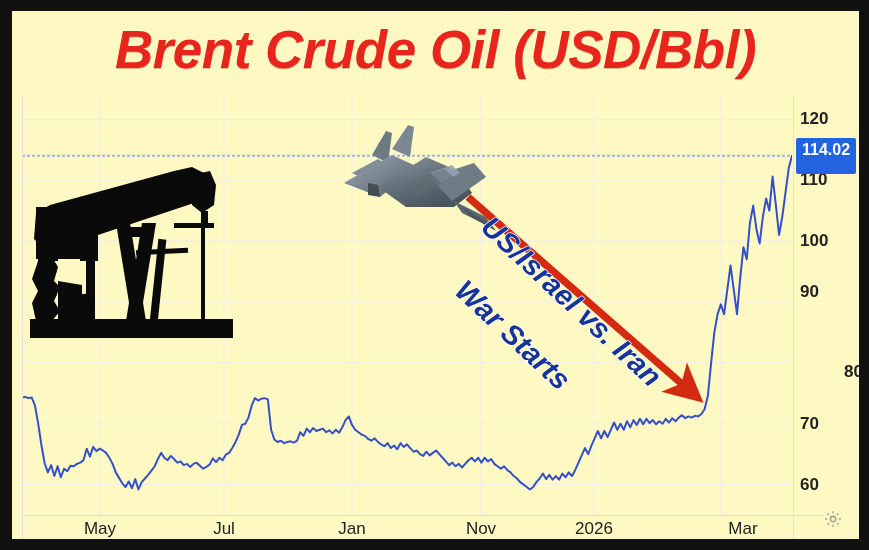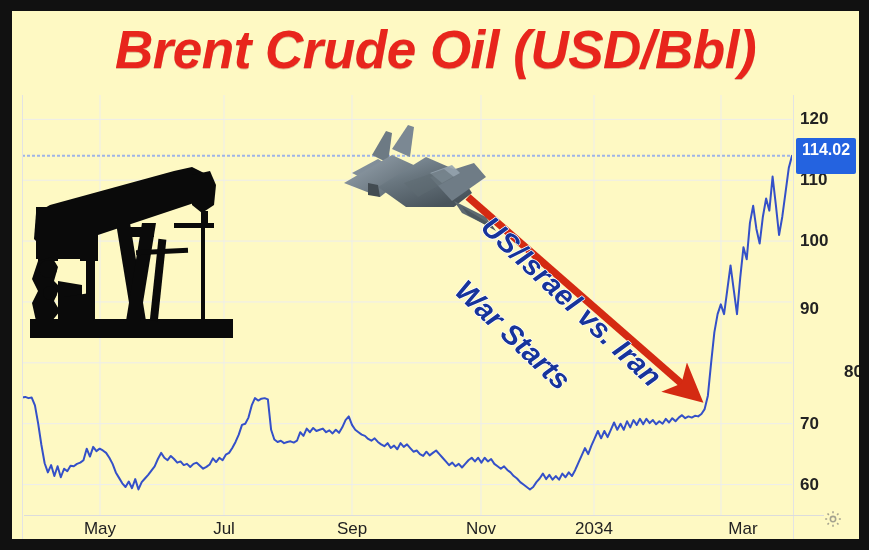--- a/index.html
+++ b/index.html
@@ -275,34 +275,34 @@
 
     <div id="annot">
       <div class="annot-line" id="annot-l1">US/Israel vs. Iran</div>
       <div class="annot-line" id="annot-l2">War Starts</div>
     </div>
 
     <div id="yaxis">
         <div class="ytick" style="top: 24.3478px;">120</div>
         <div class="ytick" style="top: 85.2174px;">110</div>
         <div class="ytick" style="top: 146.087px;">100</div>
-        <div class="ytick" style="top: 214px;">90</div>
+        <div class="ytick" style="top: 197px;">90</div>
         <div class="ytick" style="top: 277px; margin-left: 44px;">80</div>
         <div class="ytick" style="top: 328.696px;">70</div>
         <div class="ytick" style="top: 389.565px;">60</div>
         <div id="price-badge" style="top: 60.7478px; background: rgb(36, 99, 224);">114.02</div>
       </div>
 
     <div id="xaxis-rule"></div>
     <div id="xaxis">
         <div class="xtick" style="left: 78px; text-align: center;">May</div>
         <div class="xtick" style="left: 202px;">Jul</div>
-        <div class="xtick" style="left: 330px;">Sep</div>
+        <div class="xtick" style="left: 330px;">Jan</div>
         <div class="xtick" style="left: 459px;">Nov</div>
-        <div class="xtick" style="left: 572px;">2034</div>
+        <div class="xtick" style="left: 572px;">2026</div>
         <div class="xtick" style="left: 721px;">Mar</div>
       </div>
 
 
     <div id="gear">
       <svg viewBox="0 0 24 24" width="20" height="20" fill="none" stroke="#6e6e6e" stroke-width="1.9">
         <circle cx="12" cy="12" r="3.2"></circle>
         <path d="M12 2.6v2.4M12 19v2.4M2.6 12h2.4M19 12h2.4M5.4 5.4l1.7 1.7M16.9 16.9l1.7 1.7M18.6 5.4l-1.7 1.7M7.1 16.9l-1.7 1.7"></path>
       </svg>
     </div>

